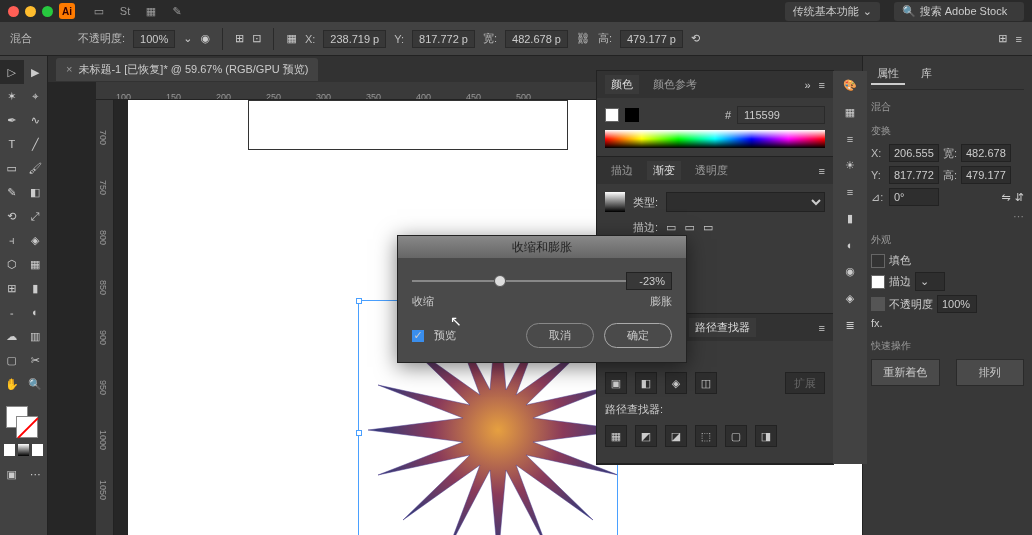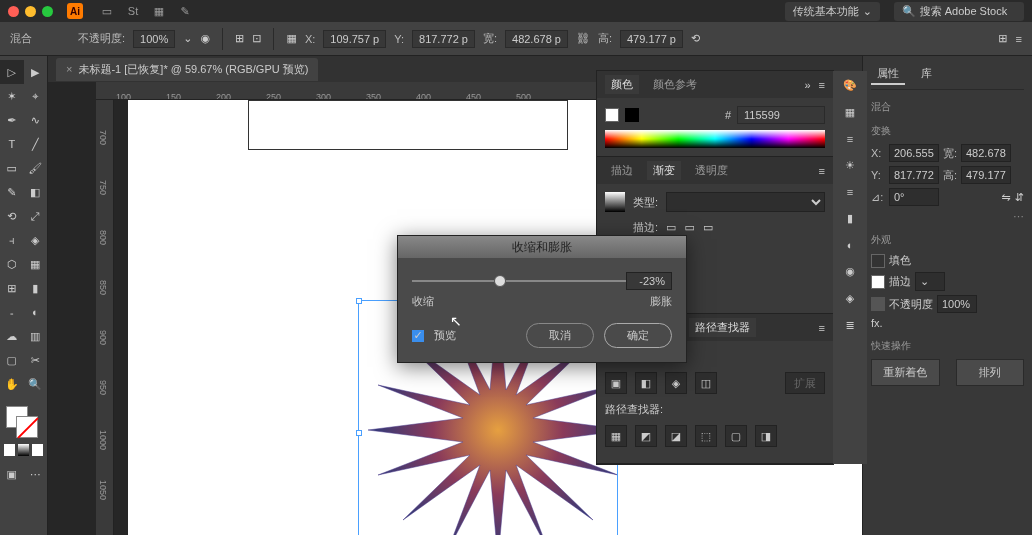--- a/index.html
+++ b/index.html
@@ -1,20 +1,20 @@
 <!DOCTYPE html>
 <html><head>
 <meta charset="utf-8">
 <style>
 * { margin:0; padding:0; box-sizing:border-box; font-family:"Helvetica Neue",Arial,sans-serif; font-size:11px; color:#ccc; }
 body { background:#323232; width:1032px; height:535px; overflow:hidden; position:relative; }
 .titlebar { height:22px; background:#2a2a2a; display:flex; align-items:center; padding:0 8px; gap:6px; }
 .dot { width:11px; height:11px; border-radius:50%; }
 .dot.r{background:#ff5f56}.dot.y{background:#ffbd2e}.dot.g{background:#27c93f}
-.ai-icon{width:16px;height:16px;background:#ff7b00;display:flex;align-items:center;justify-content:center;color:#300;font-weight:bold;font-size:10px;border-radius:3px;margin-left:8px}
+.ai-icon{width:16px;height:16px;background:#ff7b00;display:flex;align-items:center;justify-content:center;color:#300;font-weight:bold;font-size:10px;border-radius:3px;margin-left:0}
 .titlebar .icons{display:flex;gap:10px;margin-left:10px}
 .titlebar .icons span{width:16px;height:16px;display:flex;align-items:center;justify-content:center;color:#999}
 .workspace-sel{margin-left:auto;display:flex;align-items:center;gap:4px;padding:2px 8px;background:#3a3a3a;border-radius:3px}
 .search-stock{background:#3a3a3a;padding:2px 8px;margin-left:8px;border-radius:3px;display:flex;align-items:center;gap:4px;color:#777;width:130px}
 .control-bar{height:34px;background:#424242;border-bottom:1px solid #222;display:flex;align-items:center;padding:0 10px;gap:8px}
 .ctrl-lbl{color:#bbb}
 .ctrl-val{background:#383838;padding:2px 6px;min-width:38px;text-align:left;border:1px solid #2a2a2a}
 .ctrl-sep{width:1px;height:22px;background:#2a2a2a;margin:0 4px}
 .main{display:flex;height:479px}
 .toolbox{width:48px;background:#424242;border-right:1px solid #222;padding-top:4px}
@@ -108,21 +108,21 @@
   <span class="ctrl-lbl">不透明度:</span>
   <span class="ctrl-val">100%</span>
   <span>⌄</span>
   <span>◉</span>
   <span class="ctrl-sep"></span>
   <span>⊞</span>
   <span>⊡</span>
   <span class="ctrl-sep"></span>
   <span>▦</span>
   <span class="ctrl-lbl">X:</span>
-  <span class="ctrl-val">109.757 p</span>
+  <span class="ctrl-val">238.719 p</span>
   <span class="ctrl-lbl">Y:</span>
   <span class="ctrl-val">817.772 p</span>
   <span class="ctrl-lbl">宽:</span>
   <span class="ctrl-val">482.678 p</span>
   <span>⛓</span>
   <span class="ctrl-lbl">高:</span>
   <span class="ctrl-val">479.177 p</span>
   <span>⟲</span>
   <span style="flex:1"></span>
   <span>⊞</span>

